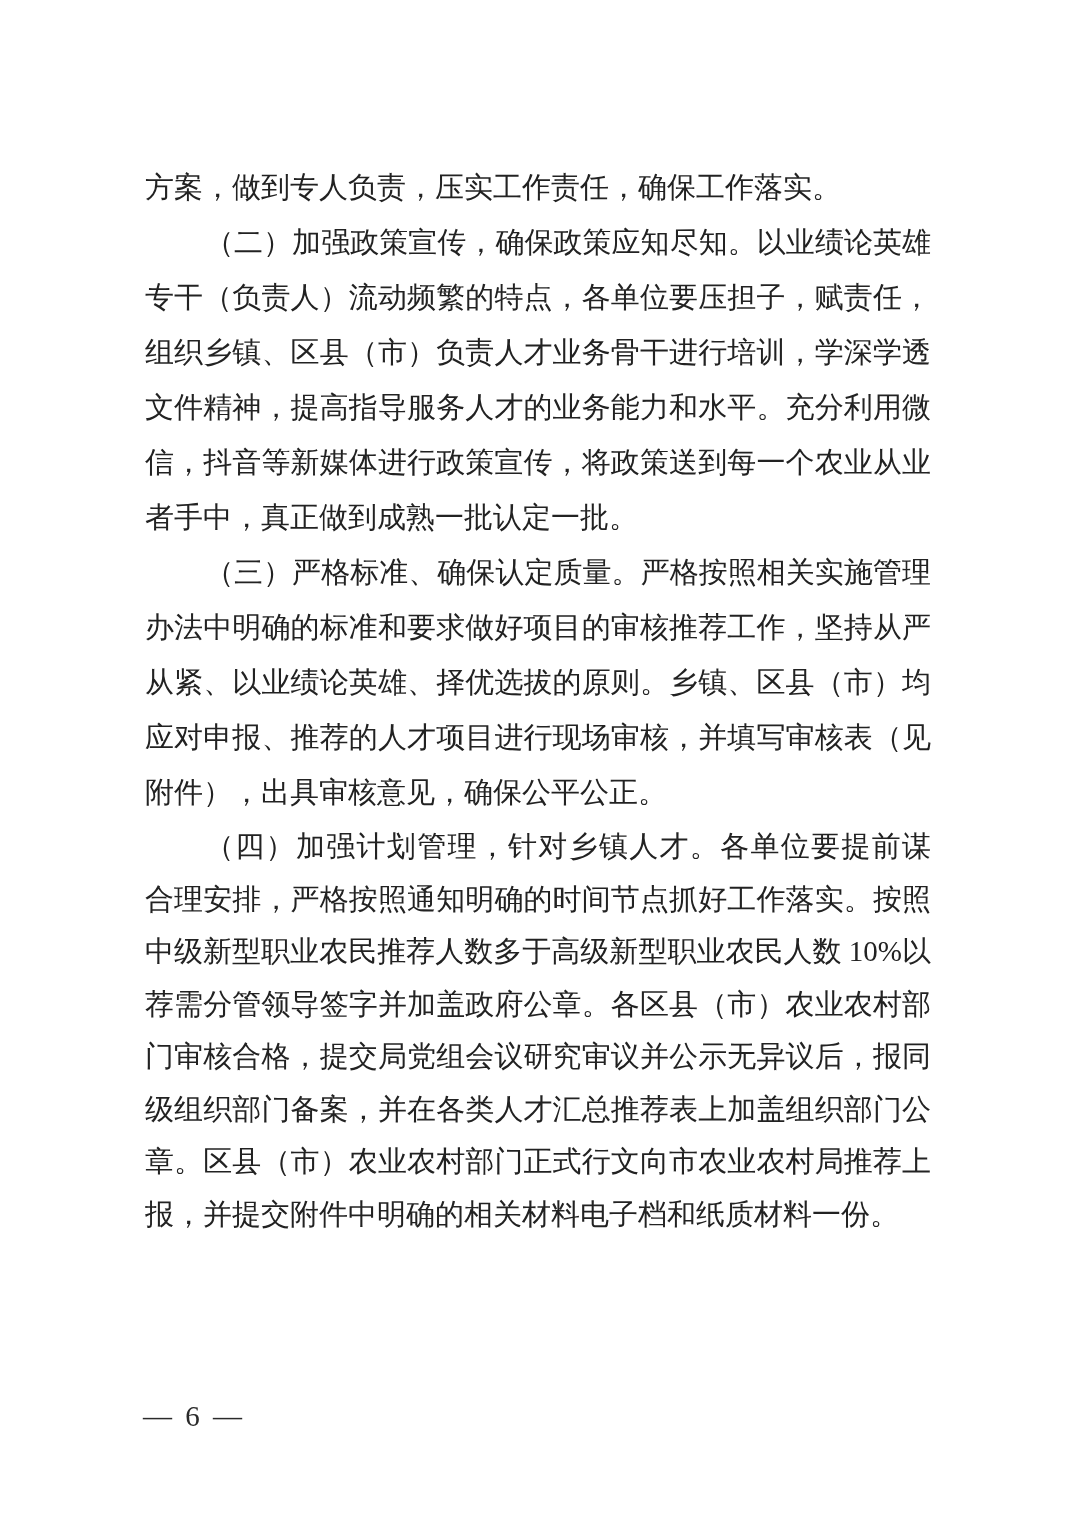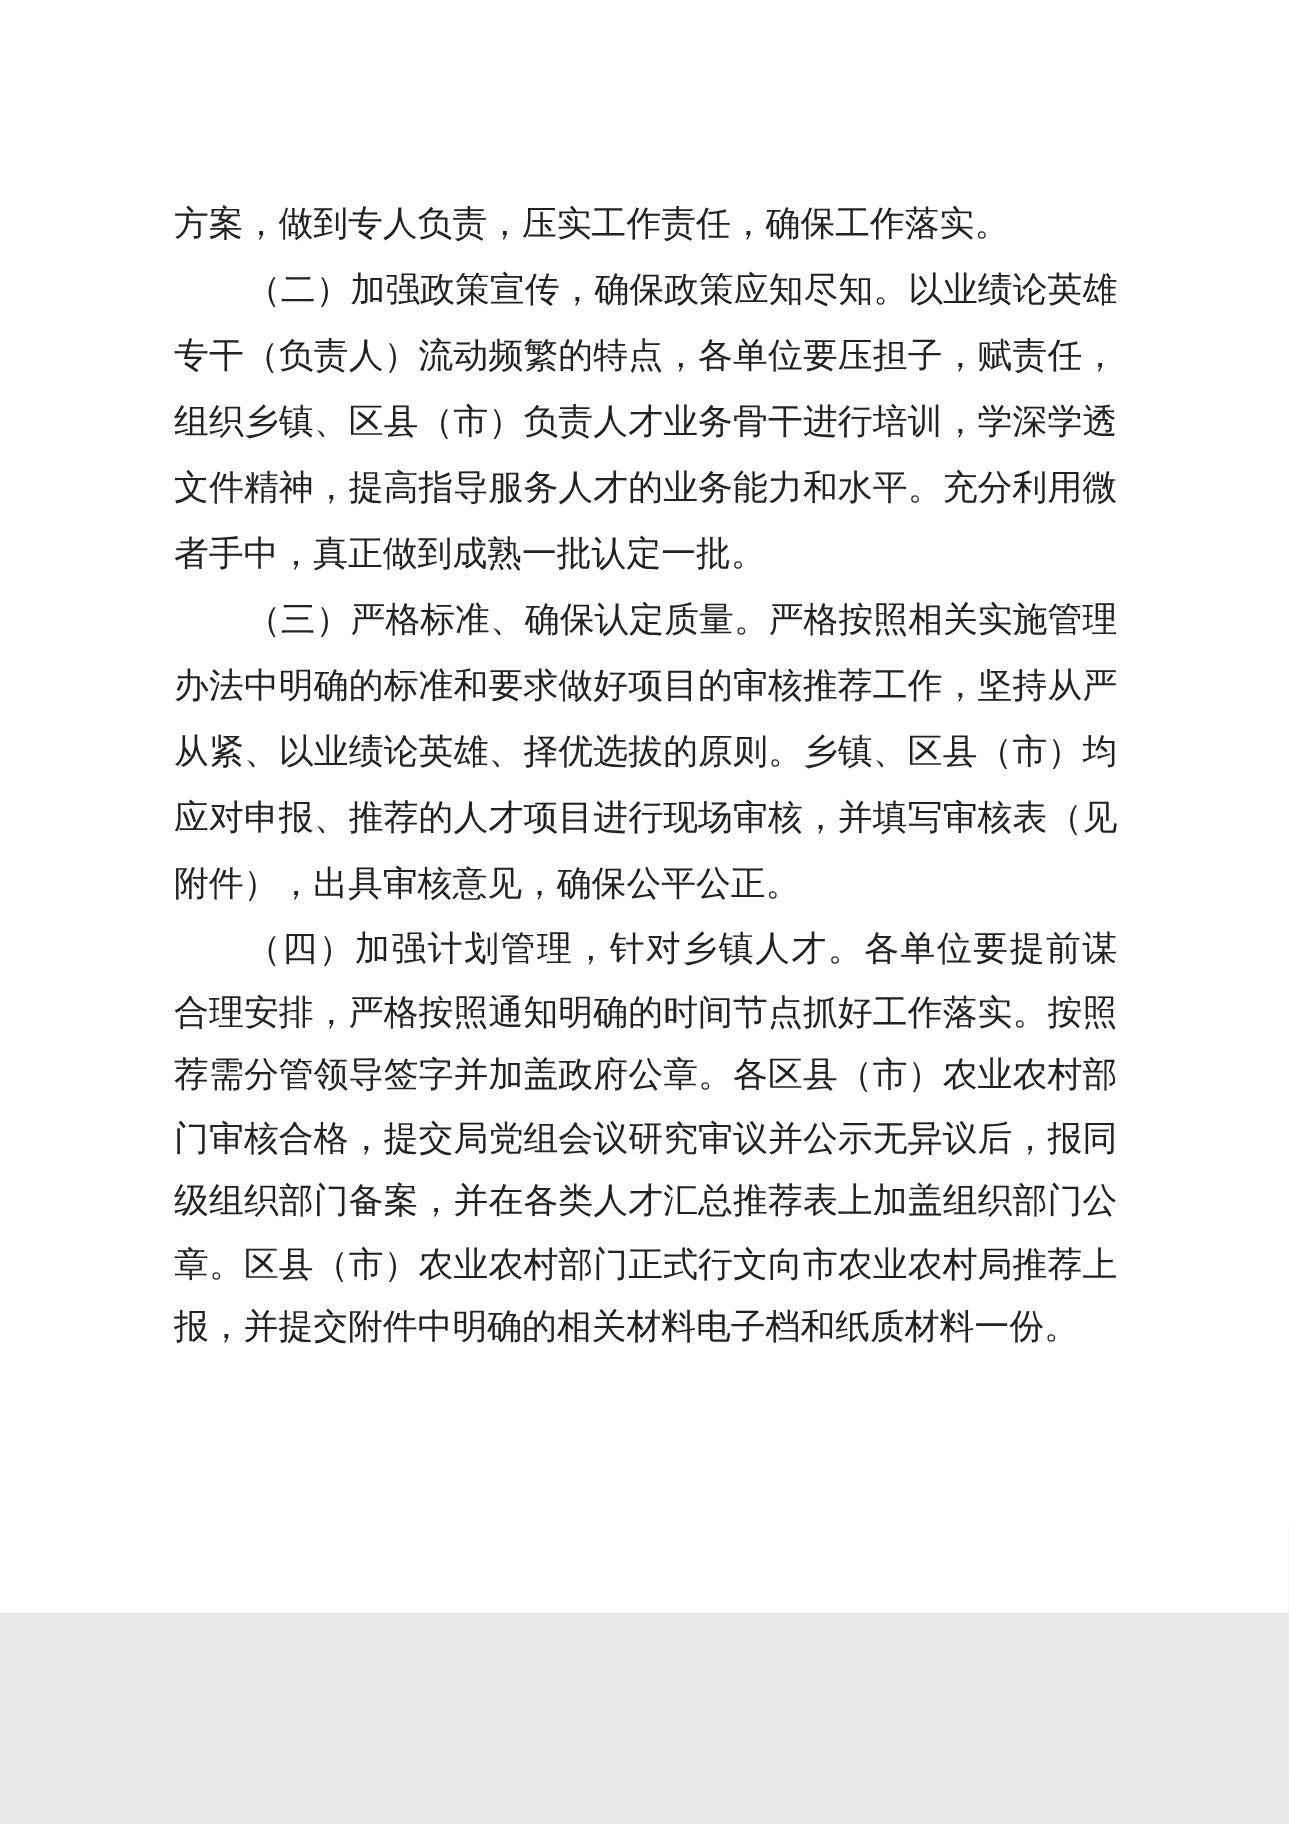--- a/index.html
+++ b/index.html
@@ -1,19 +1,19 @@
 <!DOCTYPE html>
 <html><head>
 <meta charset="utf-8">
 <style>
   html, body { margin: 0; padding: 0; background: #e8e8e8; }
   .page {
     position: relative;
     width: 1074px;
-    height: 1344px;
+    height: 1520px;
     background: #ffffff;
     font-family: "Liberation Serif", "DejaVu Serif", serif;
     color: #222222;
     overflow: hidden;
     margin: 0 auto;
   }
   .content {
     position: absolute;
     left: 145px;
     top: 160px;
@@ -52,32 +52,34 @@
 <div class="page">
   <div class="content">
       <div class="para">
         <div class="line"><span>方案，做到专人负责，压实工作责任，确保工作落实。</span></div>
       </div>
       <div class="para">
         <div class="line indent fill"><span class="bold-lead">（二）加强政策宣传，确保政策应知尽知。</span><span>以业绩论英雄</span></div>
         <div class="line fill"><span>专干（负责人）流动频繁的特点，各单位要压担子，赋责任，</span></div>
         <div class="line fill"><span>组织乡镇、区县（市）负责人才业务骨干进行培训，学深学透</span></div>
         <div class="line fill"><span>文件精神，提高指导服务人才的业务能力和水平。充分利用微</span></div>
+        <div class="line fill"><span>信，抖音等新媒体进行政策宣传，将政策送到每一个农业从业</span></div>
         <div class="line"><span>者手中，真正做到成熟一批认定一批。</span></div>
       </div>
       <div class="para">
         <div class="line indent fill"><span class="bold-lead">（三）严格标准、确保认定质量。</span><span>严格按照相关实施管理</span></div>
         <div class="line fill"><span>办法中明确的标准和要求做好项目的审核推荐工作，坚持从严</span></div>
         <div class="line fill"><span>从紧、以业绩论英雄、择优选拔的原则。乡镇、区县（市）均</span></div>
         <div class="line fill"><span>应对申报、推荐的人才项目进行现场审核，并填写审核表（见</span></div>
         <div class="line"><span>附件），出具审核意见，确保公平公正。</span></div>
       </div>
       <div class="para tight">
         <div class="line indent fill"><span class="bold-lead">（四）加强计划管理，针对乡镇人才。</span><span>各单位要提前谋划、</span></div>
         <div class="line fill"><span>合理安排，严格按照通知明确的时间节点抓好工作落实。按照</span></div>
+        <div class="line fill"><span>中级新型职业农民推荐人数多于高级新型职业农民人数 10%以</span></div>
         <div class="line fill"><span>荐需分管领导签字并加盖政府公章。各区县（市）农业农村部</span></div>
         <div class="line fill"><span>门审核合格，提交局党组会议研究审议并公示无异议后，报同</span></div>
         <div class="line fill"><span>级组织部门备案，并在各类人才汇总推荐表上加盖组织部门公</span></div>
         <div class="line fill"><span>章。区县（市）农业农村部门正式行文向市农业农村局推荐上</span></div>
         <div class="line"><span>报，并提交附件中明确的相关材料电子档和纸质材料一份。</span></div>
       </div>
     </div>
   <div class="page-number">— 6 —</div>
 </div>
 

